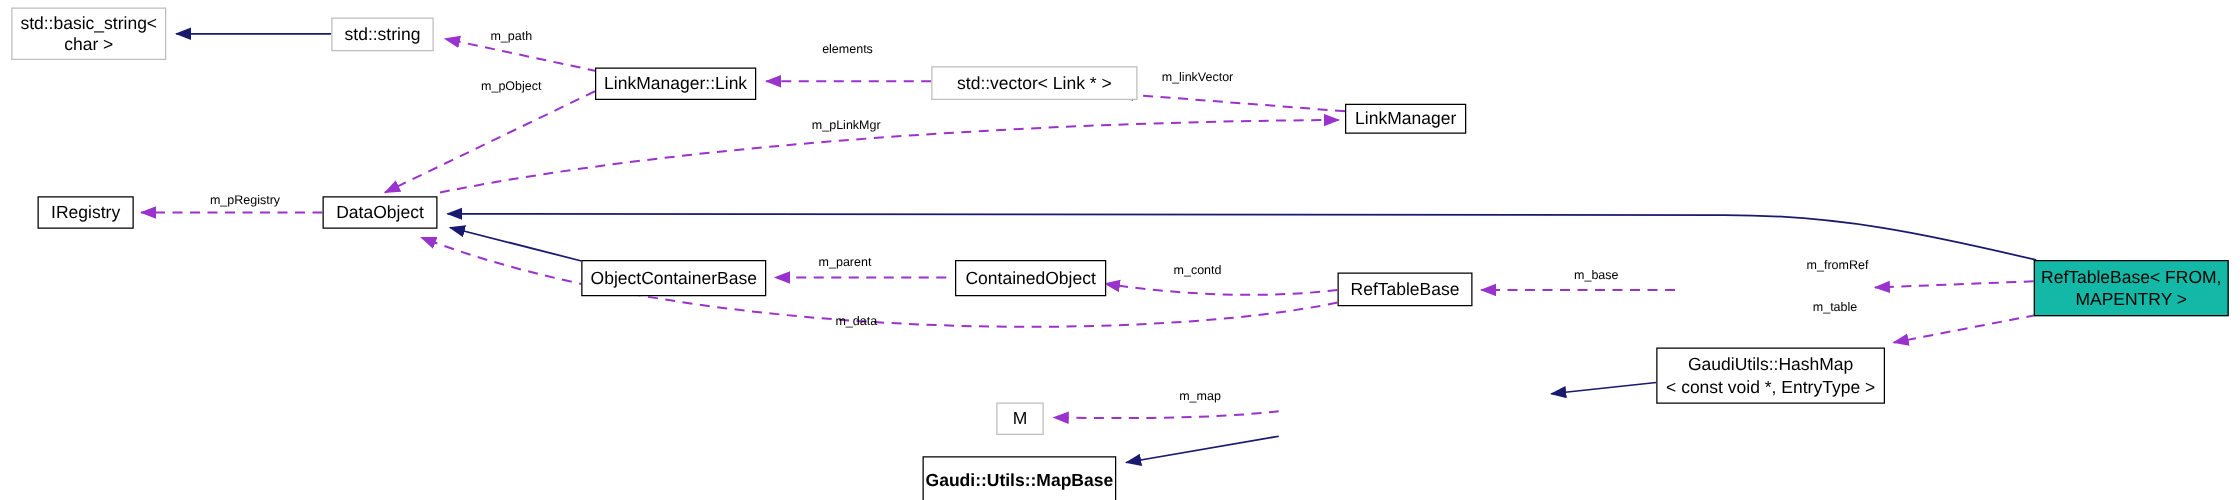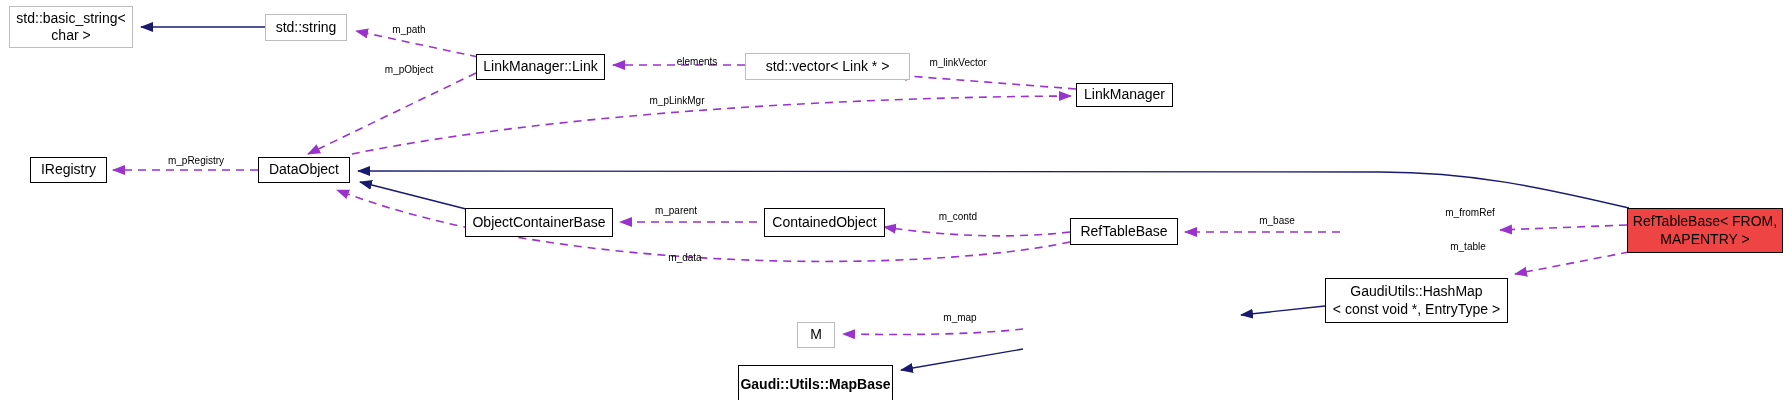--- a/index.html
+++ b/index.html
@@ -8,21 +8,21 @@
     font-family:"Liberation Sans",sans-serif;color:#000;overflow:hidden;
   }
   .edges{position:absolute;left:0;top:0;width:1792px;height:400px;}
   .node{
     position:absolute;display:flex;align-items:center;justify-content:center;
     text-align:center;white-space:pre-line;font-size:14px;line-height:1.25;
     background:#ffffff;border:1.5px solid #000000;box-sizing:border-box;
     padding:0 2px;
   }
   .node.external{border:1px solid #bdbdbd;}
-  .node.current{background:#ef4444;}
+  .node.current{background:#14b8a6;}
   .edge-label{
     position:absolute;transform:translate(-50%,-50%);
     font-size:10px;white-space:nowrap;line-height:1;
   }
 </style>
 </head>
 <body>
 
 <div class="diagram">
 
@@ -70,21 +70,21 @@
   <div class="node" style="left:1070px;top:218px;width:108px;height:27px;">RefTableBase</div>
   <div class="node current" style="left:1627px;top:208px;width:156px;height:45px;">RefTableBase&lt; FROM,
 MAPENTRY &gt;</div>
   <div class="node" style="left:1325px;top:278px;width:183px;height:45px;">GaudiUtils::HashMap
 &lt; const void *, EntryType &gt;</div>
   <div class="node external" style="left:797px;top:322px;width:38px;height:26px;">M</div>
   <div class="node" style="left:738px;top:365px;width:155px;height:40px;font-weight:bold;">Gaudi::Utils::MapBase</div>
 
   <div class="edge-label" style="left:409px;top:30px;">m_path</div>
   <div class="edge-label" style="left:409px;top:70px;">m_pObject</div>
-  <div class="edge-label" style="left:678px;top:62px;margin-left:19px;">elements</div>
+  <div class="edge-label" style="left:678px;top:40px;">elements</div>
   <div class="edge-label" style="left:958px;top:63px;">m_linkVector</div>
   <div class="edge-label" style="left:677px;top:101px;">m_pLinkMgr</div>
   <div class="edge-label" style="left:196px;top:161px;">m_pRegistry</div>
   <div class="edge-label" style="left:676px;top:211px;">m_parent</div>
   <div class="edge-label" style="left:958px;top:217px;">m_contd</div>
   <div class="edge-label" style="left:1277px;top:221px;">m_base</div>
   <div class="edge-label" style="left:1470px;top:213px;">m_fromRef</div>
   <div class="edge-label" style="left:1468px;top:247px;">m_table</div>
   <div class="edge-label" style="left:685px;top:258px;">m_data</div>
   <div class="edge-label" style="left:960px;top:318px;">m_map</div>

